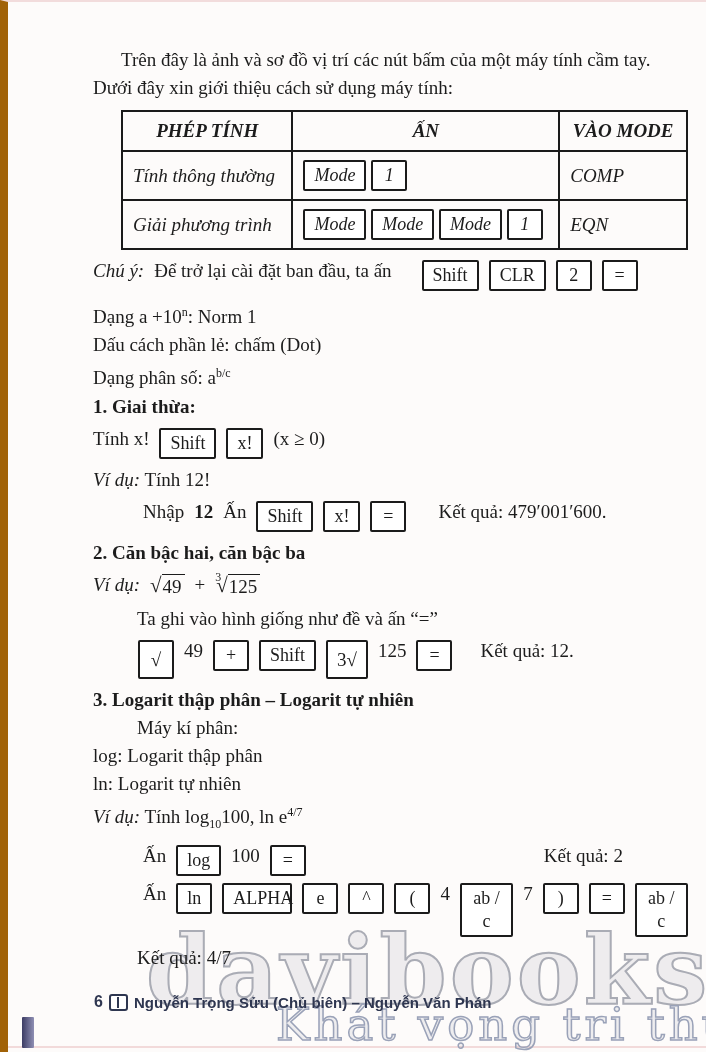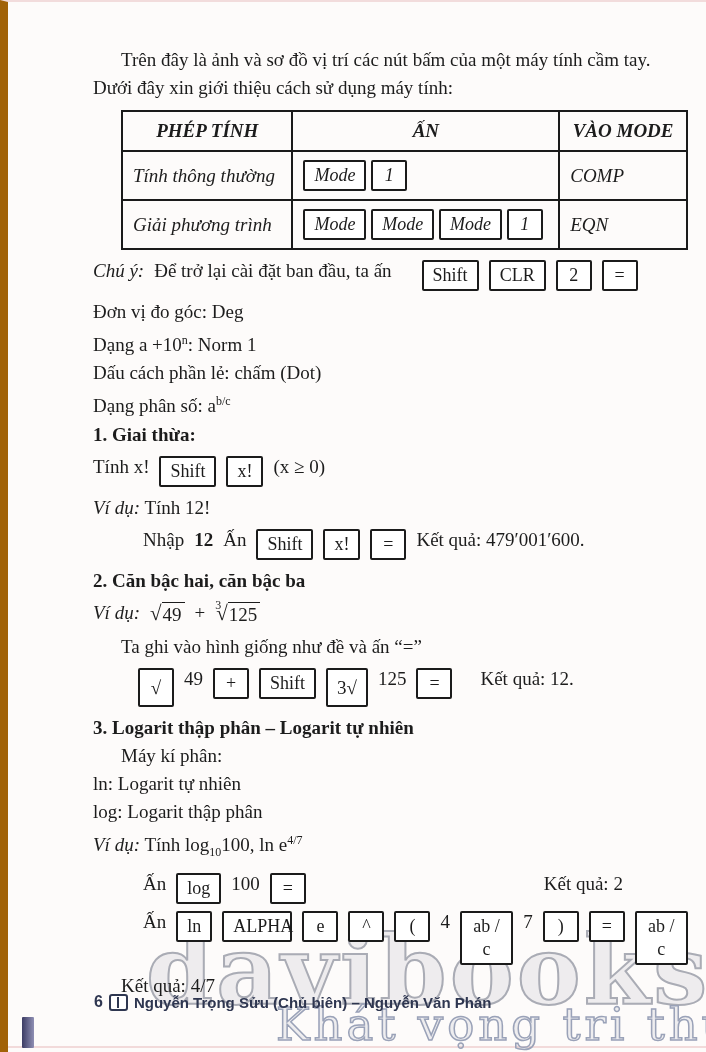--- a/index.html
+++ b/index.html
@@ -63,22 +63,22 @@
   .footer .pagenum{font-size:16px;}
   .book-icon{
     display:inline-block;width:15px;height:13px;border:2px solid #2e3650;border-radius:3px;
     position:relative;background:#fff;
   }
   .book-icon::after{content:"";position:absolute;left:6px;top:1px;bottom:1px;width:2px;background:#2e3650;}
   .spine{
     position:absolute;left:14px;top:1015px;width:12px;height:31px;z-index:2;
     background:linear-gradient(90deg,#3c3c64,#8f8fb4);border-radius:1px;
   }
-  .ml20{margin-left:20px;} .ml28{margin-left:28px;} .ml45{margin-left:45px;} .ml50{margin-left:50px;}
-  .res-gap-s1{}
+  .ml20{margin-left:20px;} .ml28{margin-left:44px;} .ml45{margin-left:45px;} .ml50{margin-left:50px;}
+  .res-gap-s1{margin-left:22px;}
   .res-gap-s2{margin-left:18px;}
   .res-gap-s3{margin-left:228px;}
 </style>
 </head>
 <body>
 
 <div class="page">
   <div class="content">
 
     <p class="indent para">Trên đây là ảnh và sơ đồ vị trí các nút bấm của một máy tính cầm tay. Dưới đây xin giới thiệu cách sử dụng máy tính:</p>
@@ -113,21 +113,20 @@
 
     <div class="krow">
       <span class="txt ital">Chú ý:</span>
       <span class="txt">Để trở lại cài đặt ban đầu, ta ấn</span>
       <span class="key ml20">Shift</span>
       <span class="key">CLR</span>
       <span class="key">2</span>
       <span class="key">=</span>
     </div>
 
-    <p>Đơn vị đo góc: Deg</p>
     <p><span>Dạng a +10</span><sup class="s">n</sup><span>: Norm 1</span></p>
     <p>Dấu cách phần lẻ: chấm (Dot)</p>
     <p><span>Dạng phân số: a</span><sup class="s">b/c</sup></p>
 
     <p class="heading">1. Giai thừa:</p>
     <div class="krow">
       <span class="txt">Tính x!</span>
       <span class="key">Shift</span>
       <span class="key">x!</span>
       <span class="txt">(x ≥ 0)</span>
@@ -164,22 +163,22 @@
       <span class="key">+</span>
       <span class="key">Shift</span>
       <span class="key key-tall">3√</span>
       <span class="txt">125</span>
       <span class="key">=</span>
       <span class="txt res-gap-s2">Kết quả: 12.</span>
     </div>
 
     <p class="heading">3. Logarit thập phân – Logarit tự nhiên</p>
     <p class="ml28">Máy kí phân:</p>
+    <p>log: Logarit thập phân</p>
     <p>ln: Logarit tự nhiên</p>
-    <p>log: Logarit thập phân</p>
     <p><span class="ital">Ví dụ:</span> <span>Tính log</span><sub class="s">10</sub><span>100, ln e</span><sup class="s">4/7</sup></p>
     <div class="krow ml50">
       <span class="txt">Ấn</span>
       <span class="key">log</span>
       <span class="txt">100</span>
       <span class="key">=</span>
       <span class="txt res-gap-s3">Kết quả: 2</span>
     </div>
     <div class="krow ml50">
       <span class="txt">Ấn</span>

